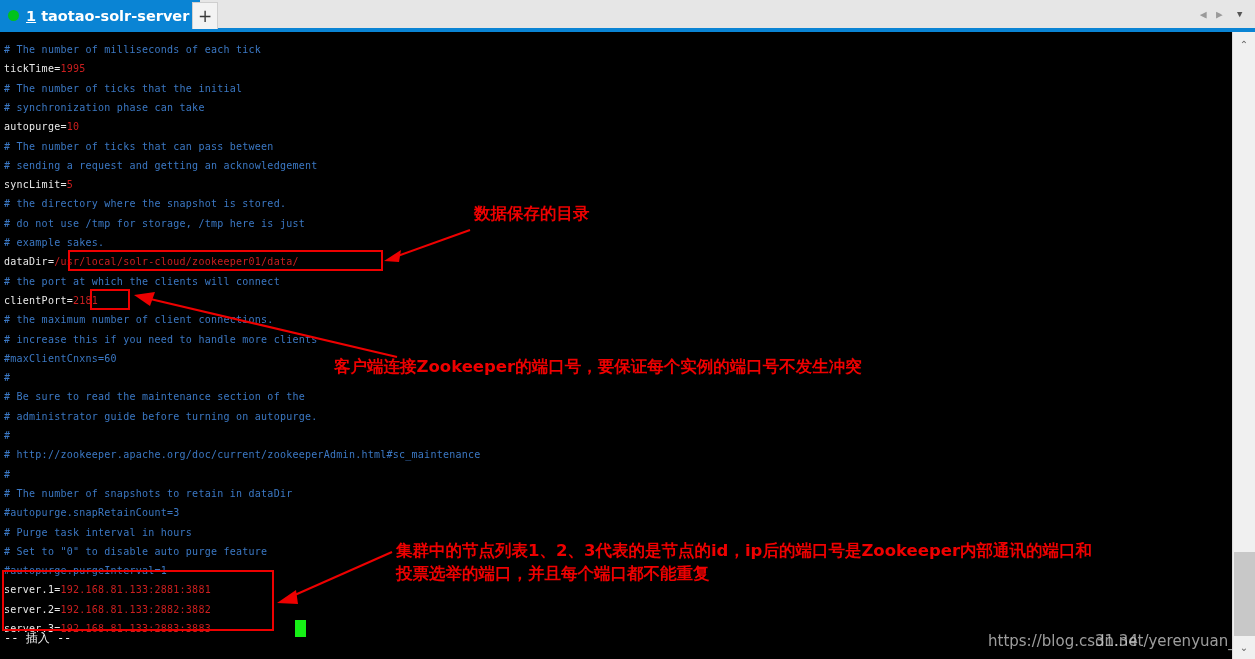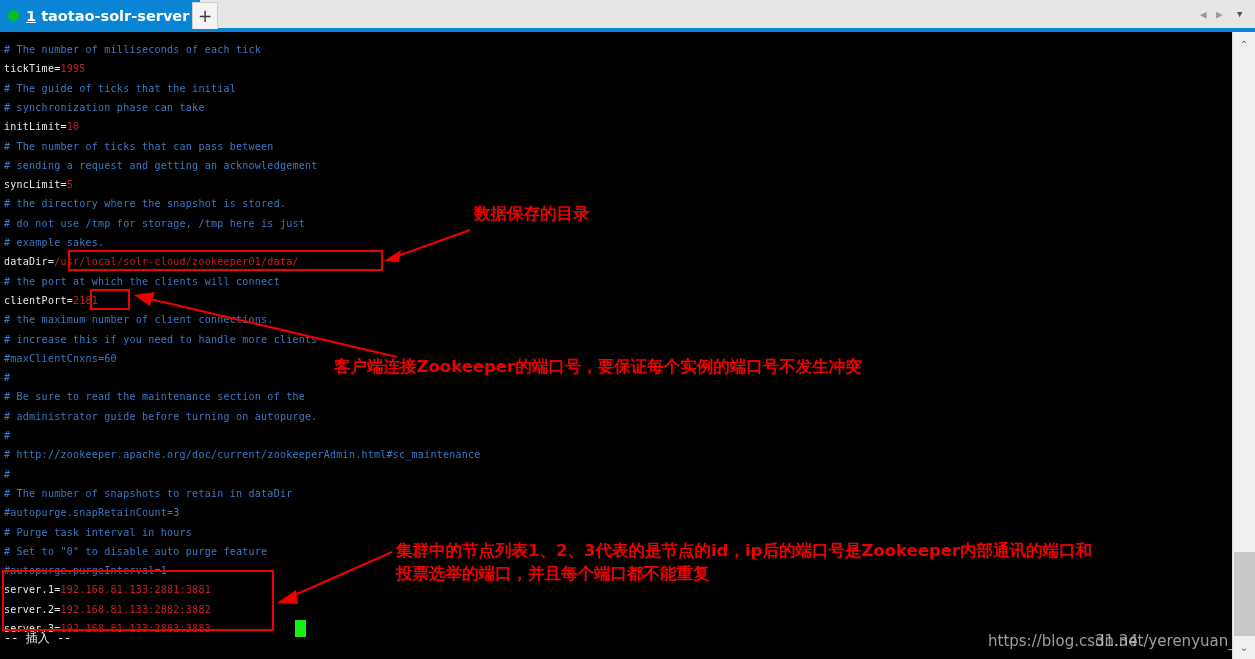--- a/index.html
+++ b/index.html
@@ -137,23 +137,23 @@
     <div class="newtab">+</div>
 
     <div class="winctl arrow-l">◀</div>
     <div class="winctl arrow-r">▶</div>
     <div class="winctl caret-d">▼</div>
   </div>
 
   <div class="term" id="term">
       <div class="line" style="top: 8px;"><span class="c-comment"># The number of milliseconds of each tick</span></div>
       <div class="line" style="top: 27.3px;"><span class="c-plain">tickTime=</span><span class="c-val">1995</span></div>
-      <div class="line" style="top: 46.6px;"><span class="c-comment"># The guide of ticks that the initial</span></div>
+      <div class="line" style="top: 46.6px;"><span class="c-comment"># The number of ticks that the initial</span></div>
       <div class="line" style="top: 65.9px;"><span class="c-comment"># synchronization phase can take</span></div>
-      <div class="line" style="top: 85.2px;"><span class="c-plain">initLimit=</span><span class="c-val">10</span></div>
+      <div class="line" style="top: 85.2px;"><span class="c-plain">autopurge=</span><span class="c-val">10</span></div>
       <div class="line" style="top: 123.8px;"><span class="c-comment"># sending a request and getting an acknowledgement</span></div>
       <div class="line" style="top: 104.5px;"><span class="c-comment"># The number of ticks that can pass between</span></div>
       <div class="line" style="top: 143.1px;"><span class="c-plain">syncLimit=</span><span class="c-val">5</span></div>
       <div class="line" style="top: 162.4px;"><span class="c-comment"># the directory where the snapshot is stored.</span></div>
       <div class="line" style="top: 181.7px;"><span class="c-comment"># do not use /tmp for storage, /tmp here is just</span></div>
       <div class="line" style="top: 201px;"><span class="c-comment"># example sakes.</span></div>
       <div class="line" style="top: 220.3px;"><span class="c-plain">dataDir=</span><span class="c-val">/usr/local/solr-cloud/zookeeper01/data/</span></div>
       <div class="line" style="top: 239.6px;"><span class="c-comment"># the port at which the clients will connect</span></div>
       <div class="line" style="top: 258.9px;"><span class="c-plain">clientPort=</span><span class="c-val">2181</span></div>
       <div class="line" style="top: 278.2px;"><span class="c-comment"># the maximum number of client connections.</span></div>

